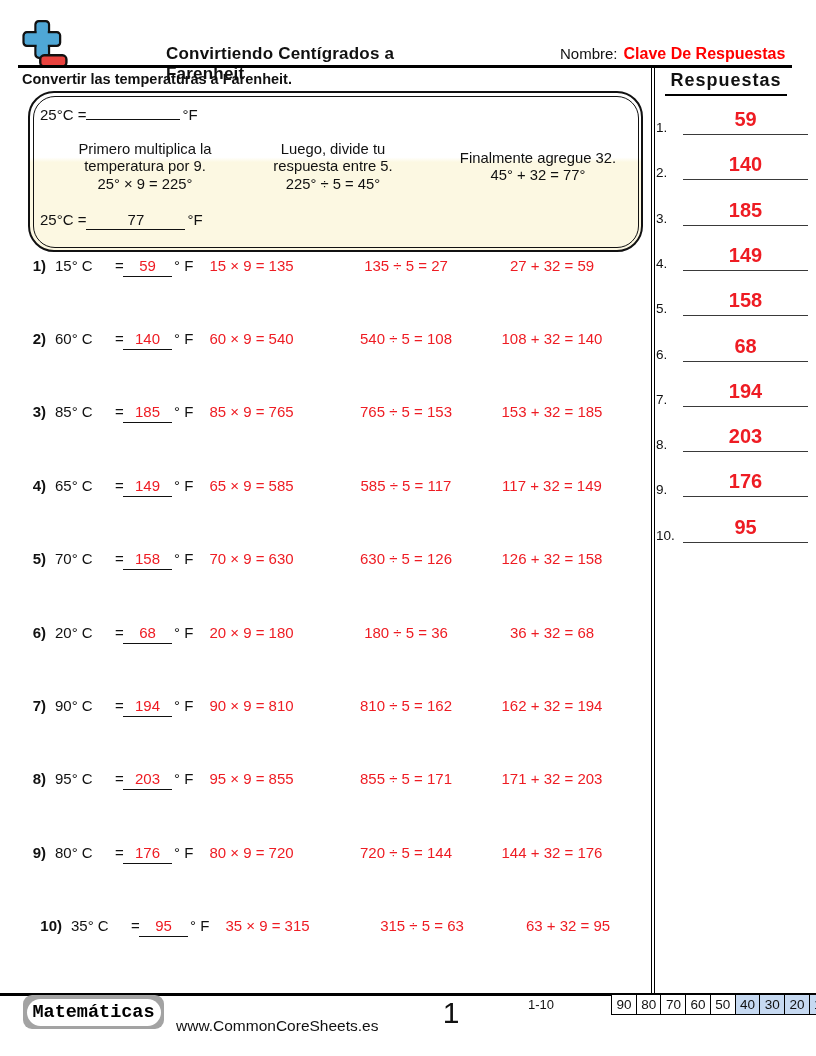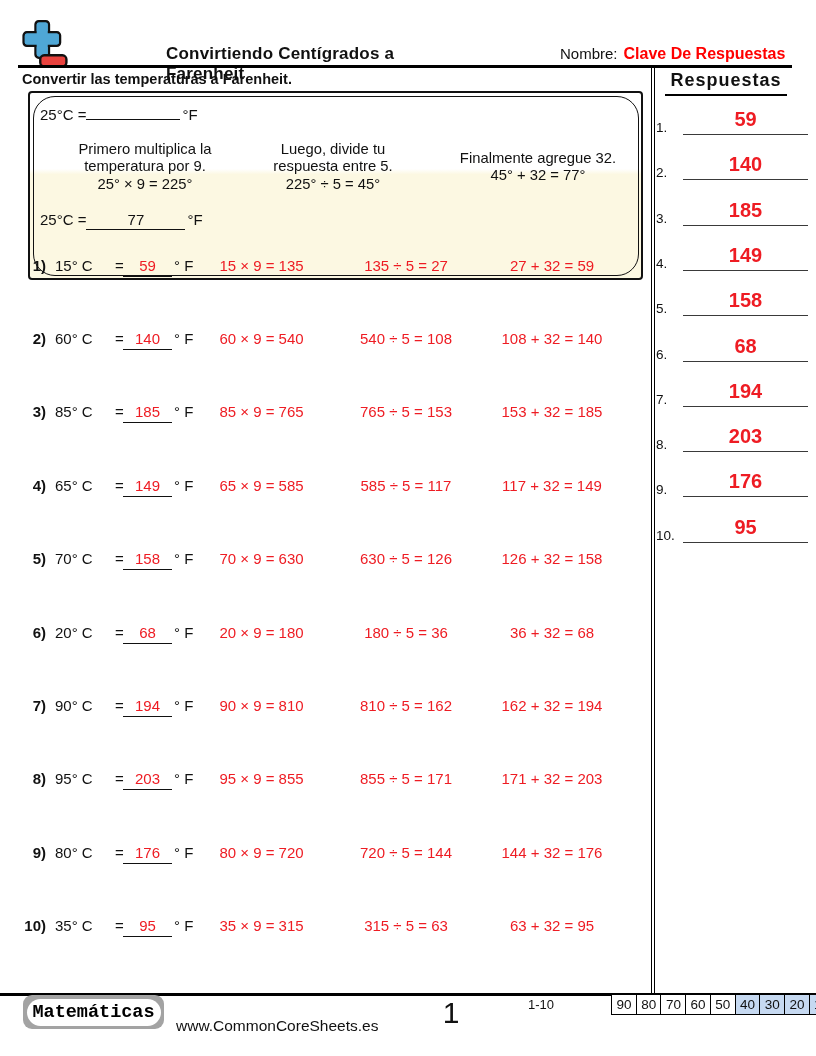--- a/index.html
+++ b/index.html
@@ -8,22 +8,22 @@
   
   .logo{position:absolute;left:22px;top:18px;width:46px;height:54px;}
   .page-title{position:absolute;left:166px;top:44px;width:310px;text-align:left;
               font-size:17px;font-weight:700;letter-spacing:.2px;}
   .name-row{position:absolute;left:560px;top:45px;display:flex;gap:6px;align-items:baseline;white-space:nowrap;}
   .name-label{font-size:15px;}
   .name-value{font-size:16px;font-weight:700;color:var(--name-red);}
   .header-rule{position:absolute;left:18px;top:65px;width:774px;height:2.5px;background:#000;}
   .instruction{position:absolute;left:22px;top:71px;font-size:14.5px;font-weight:700;}
   
-  .example-box{position:absolute;left:28px;top:91px;width:615px;height:189px;box-sizing:border-box;
-               border:2px solid #111;border-radius:4px;
+  .example-box{position:absolute;left:28px;top:91px;width:615px;height:161px;box-sizing:border-box;
+               border:2px solid #111;border-radius:26px;
                background:linear-gradient(180deg,#fff 0%,#fff 41%,var(--cream) 44%,var(--cream) 100%);}
   .example-inner{position:absolute;inset:2.5px;border:1.2px solid #111;border-radius:22px;}
   .ex-line{position:absolute;left:10px;display:flex;align-items:baseline;font-size:15px;}
   .ex-line1{top:11px;}
   .ex-line2{top:118px;}
   .ex-blank{display:inline-block;width:94px;border-bottom:1.5px solid #111;height:15px;}
   .ex-blank2{display:inline-block;width:99px;border-bottom:1.5px solid #111;text-align:center;padding-bottom:1px;}
   .ex-suffix{margin-left:2px;}
   .ex-steps{position:absolute;left:0;top:44px;width:612px;height:60px;display:flex;align-items:center;}
   .ex-step{text-align:center;font-size:14.8px;line-height:1.16;}
@@ -32,21 +32,21 @@
   .ex-step.s2{margin-left:32px;width:196px;}
   
   .prob{position:absolute;left:0;width:660px;height:26px;font-size:15px;}
   .prob span{position:absolute;top:0;white-space:nowrap;}
   .p-num{left:0;width:46px;text-align:right;font-weight:700;}
   .p-cel{left:55px;}
   .p-eqsign{left:115px;}
   .p-ans{left:123px;width:49px;text-align:center;color:var(--red);border-bottom:1.5px solid #111;padding-bottom:2px;}
   .p-degf{left:174px;}
   .p-s1,.p-s2,.p-s3{text-align:center;color:var(--red);}
-  .p-s1{left:190px;width:143px;}
+  .p-s1{left:180px;width:143px;}
   .p-s2{left:335px;width:142px;}
   .p-s3{left:481px;width:142px;}
   
   .divider{position:absolute;left:651px;top:67.5px;height:925px;width:2px;
            border-left:1.5px solid #000;border-right:1.5px solid #000;}
   .resp-title{position:absolute;left:665px;top:70px;width:122px;text-align:center;
               font-size:18px;font-weight:700;letter-spacing:1px;
               border-bottom:2.5px solid #000;padding-bottom:3px;}
   .a-item{position:absolute;left:654px;width:158px;height:34px;}
   .a-num{position:absolute;left:2px;top:12px;font-size:13.5px;}
@@ -200,21 +200,21 @@
       <div class="prob" style="top: 843.7px;">
         <span class="p-num">9)</span>
         <span class="p-cel">80° C</span>
         <span class="p-eqsign">=</span>
         <span class="p-ans">176</span>
         <span class="p-degf">° F</span>
         <span class="p-s1">80 × 9 = 720</span>
         <span class="p-s2">720 ÷ 5 = 144</span>
         <span class="p-s3">144 + 32 = 176</span>
       </div>
-      <div class="prob" style="top: 917.1px;">
+      <div class="prob" style="top: 917.1px; margin-left: 16px;">
         <span class="p-num">10)</span>
         <span class="p-cel">35° C</span>
         <span class="p-eqsign">=</span>
         <span class="p-ans">95</span>
         <span class="p-degf">° F</span>
         <span class="p-s1">35 × 9 = 315</span>
         <span class="p-s2">315 ÷ 5 = 63</span>
         <span class="p-s3">63 + 32 = 95</span>
       </div>
     </div>

